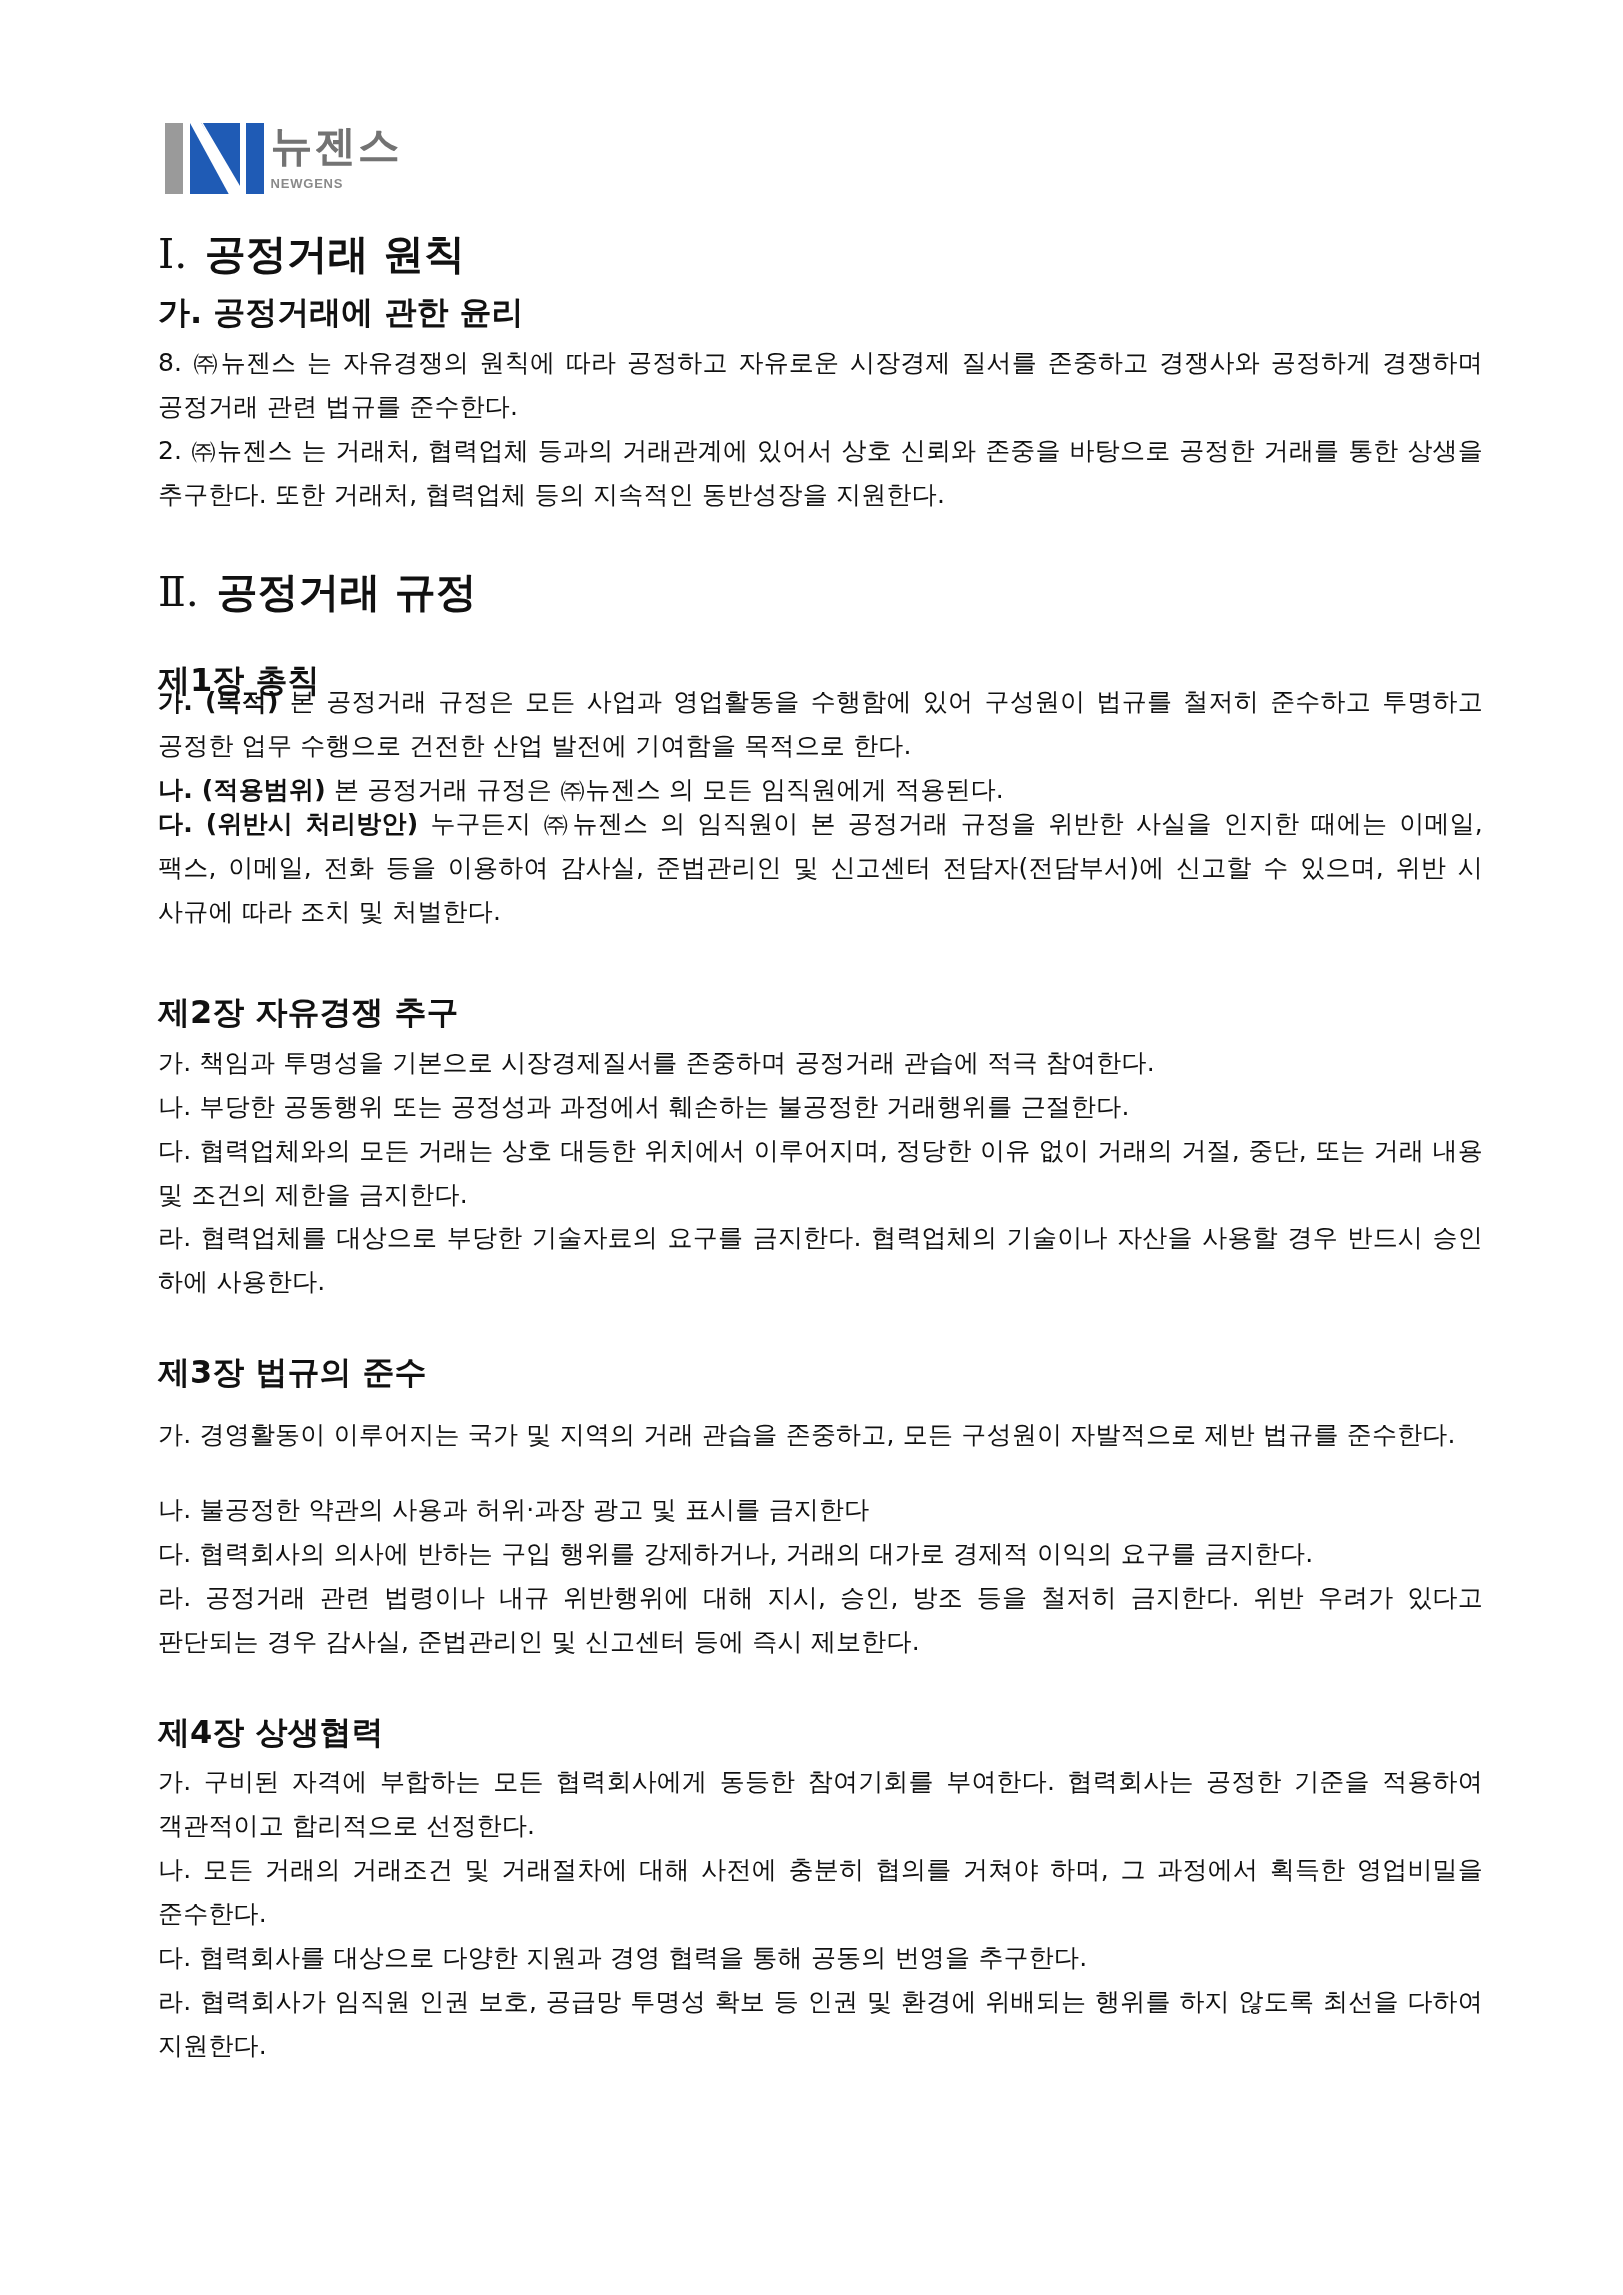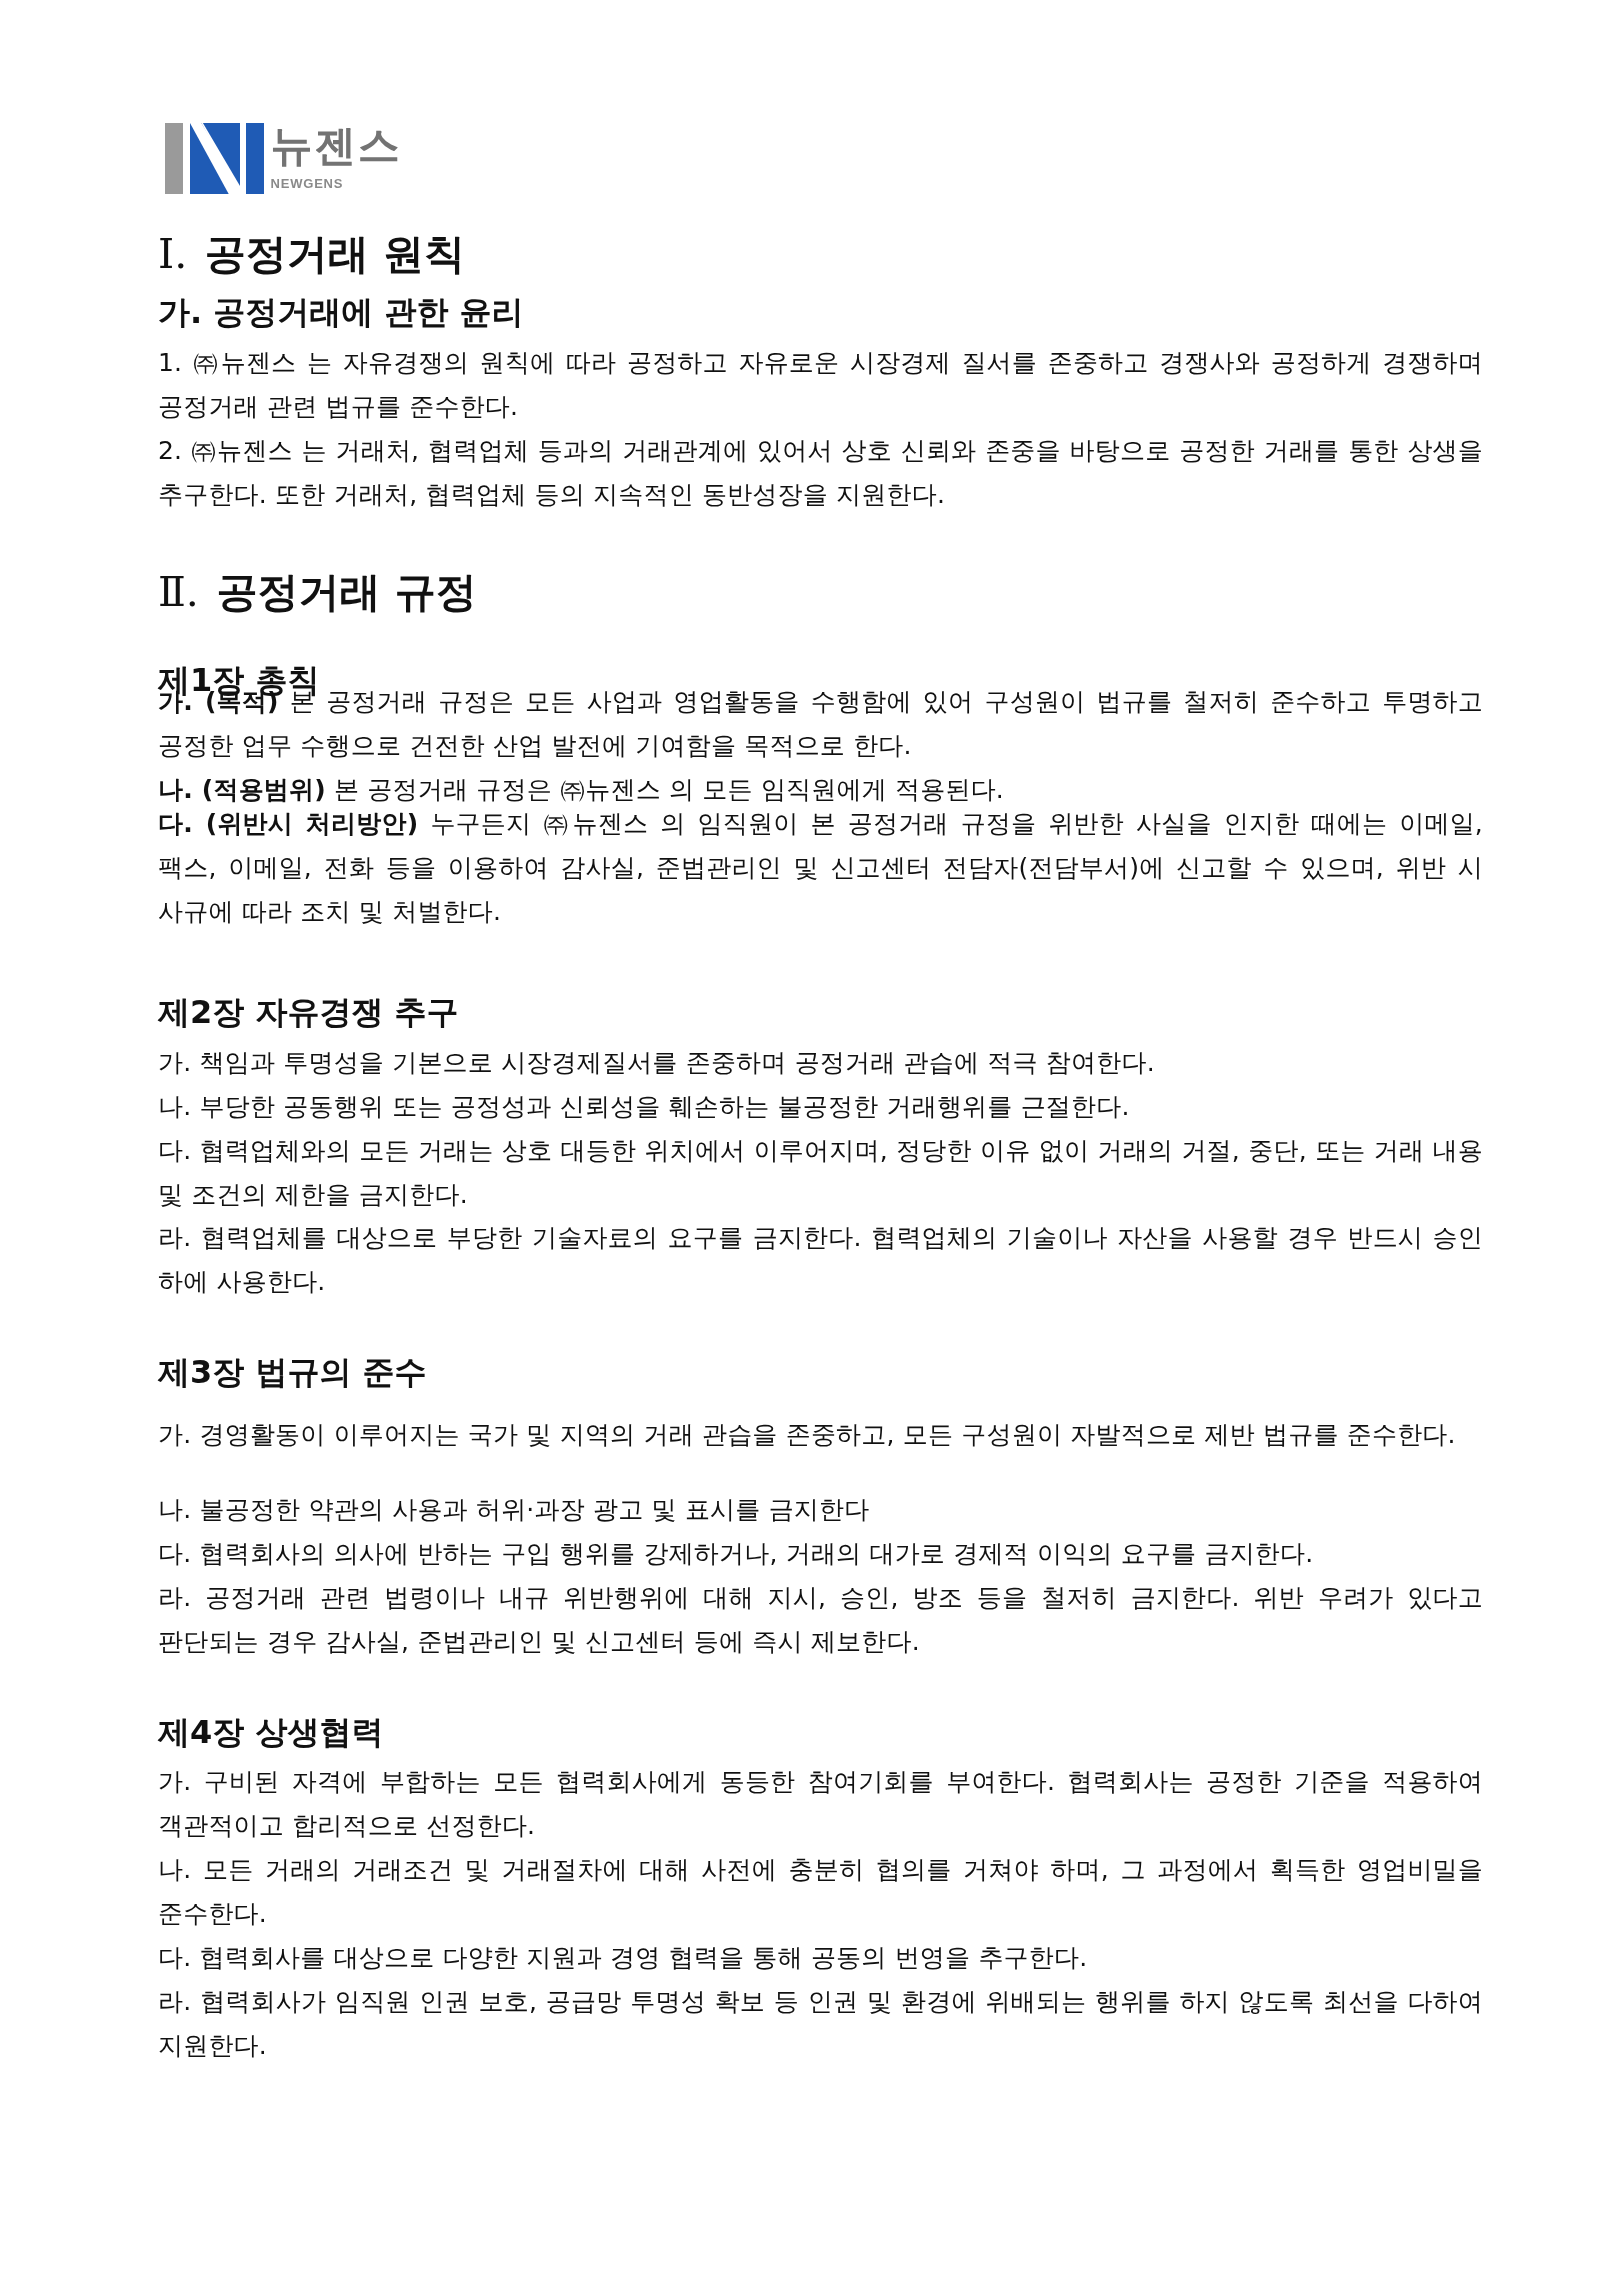--- a/index.html
+++ b/index.html
@@ -114,42 +114,42 @@
     <div class="logo-ko">뉴젠스</div>
     <div class="logo-en">NEWGENS</div>
   </div>
 </div>
 
 <div class="h1" style="top:230px;">
   <span class="roman">Ⅰ.</span>
   <span>공정거래 원칙</span>
 </div>
 <div class="h2" style="top:292px;">가. 공정거래에 관한 윤리</div>
-<div class="para" style="top:341px;">1. ㈜뉴젠스 는 자유경쟁의 원칙에 따라 공정하고 자유로운 시장경제 질서를 존중하고 경쟁사와 공정하게 경쟁하며 공정거래 관련 법규를 준수한다.</div>
+<div class="para" style="top:341px;">8. ㈜뉴젠스 는 자유경쟁의 원칙에 따라 공정하고 자유로운 시장경제 질서를 존중하고 경쟁사와 공정하게 경쟁하며 공정거래 관련 법규를 준수한다.</div>
 <div class="para" style="top:429px;">2. ㈜뉴젠스 는 거래처, 협력업체 등과의 거래관계에 있어서 상호 신뢰와 존중을 바탕으로 공정한 거래를 통한 상생을 추구한다. 또한 거래처, 협력업체 등의 지속적인 동반성장을 지원한다.</div>
 
 <div class="h1" style="top:568px;">
   <span class="roman">Ⅱ.</span>
   <span>공정거래 규정</span>
 </div>
 
 <div class="h2" style="top:632px;margin-top:28px;">제1장 총칙</div>
 <div class="para" style="top:680px;">
   <span class="label">가. (목적)</span><span> 본 공정거래 규정은 모든 사업과 영업활동을 수행함에 있어 구성원이 법규를 철저히 준수하고 투명하고 공정한 업무 수행으로 건전한 산업 발전에 기여함을 목적으로 한다.</span>
 </div>
 <div class="para" style="top:768px;">
   <span class="label">나. (적용범위)</span><span> 본 공정거래 규정은 ㈜뉴젠스 의 모든 임직원에게 적용된다.</span>
 </div>
 <div class="para" style="top:802px;">
   <span class="label">다. (위반시 처리방안)</span><span> 누구든지 ㈜뉴젠스 의 임직원이 본 공정거래 규정을 위반한 사실을 인지한 때에는 이메일, 팩스, 이메일, 전화 등을 이용하여 감사실, 준법관리인 및 신고센터 전담자(전담부서)에 신고할 수 있으며, 위반 시 사규에 따라 조치 및 처벌한다.</span>
 </div>
 
 <div class="h2" style="top:992px;">제2장 자유경쟁 추구</div>
 <div class="para" style="top:1041px;">가. 책임과 투명성을 기본으로 시장경제질서를 존중하며 공정거래 관습에 적극 참여한다.</div>
-<div class="para" style="top:1085px;">나. 부당한 공동행위 또는 공정성과 신뢰성을 훼손하는 불공정한 거래행위를 근절한다.</div>
+<div class="para" style="top:1085px;">나. 부당한 공동행위 또는 공정성과 과정에서 훼손하는 불공정한 거래행위를 근절한다.</div>
 <div class="para" style="top:1129px;">다. 협력업체와의 모든 거래는 상호 대등한 위치에서 이루어지며, 정당한 이유 없이 거래의 거절, 중단, 또는 거래 내용 및 조건의 제한을 금지한다.</div>
 <div class="para" style="top:1216px;">라. 협력업체를 대상으로 부당한 기술자료의 요구를 금지한다. 협력업체의 기술이나 자산을 사용할 경우 반드시 승인 하에 사용한다.</div>
 
 <div class="h2" style="top:1352px;">제3장 법규의 준수</div>
 <div class="para" style="top:1401px;margin-top:12px;">가. 경영활동이 이루어지는 국가 및 지역의 거래 관습을 존중하고, 모든 구성원이 자발적으로 제반 법규를 준수한다.</div>
 <div class="para" style="top:1488px;">나. 불공정한 약관의 사용과 허위·과장 광고 및 표시를 금지한다</div>
 <div class="para" style="top:1532px;">다. 협력회사의 의사에 반하는 구입 행위를 강제하거나, 거래의 대가로 경제적 이익의 요구를 금지한다.</div>
 <div class="para" style="top:1576px;">라. 공정거래 관련 법령이나 내규 위반행위에 대해 지시, 승인, 방조 등을 철저히 금지한다. 위반 우려가 있다고 판단되는 경우 감사실, 준법관리인 및 신고센터 등에 즉시 제보한다.</div>
 
 <div class="h2" style="top:1712px;">제4장 상생협력</div>

